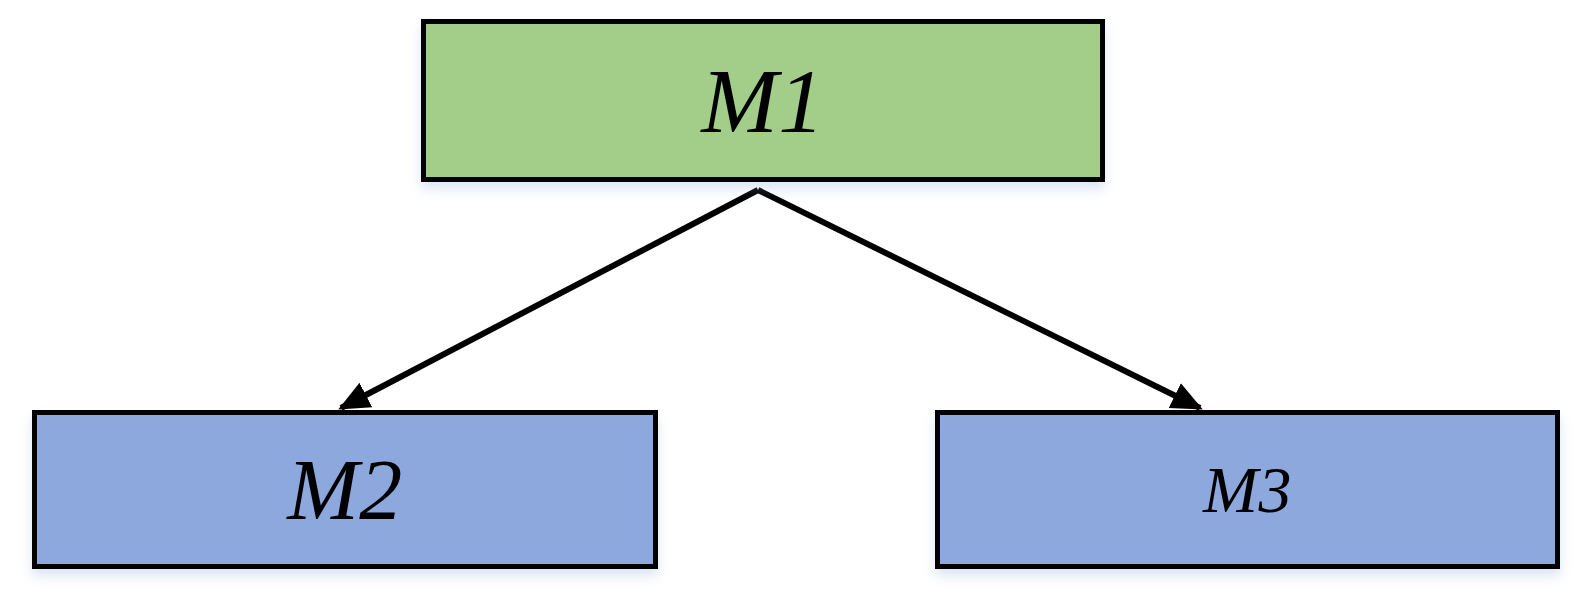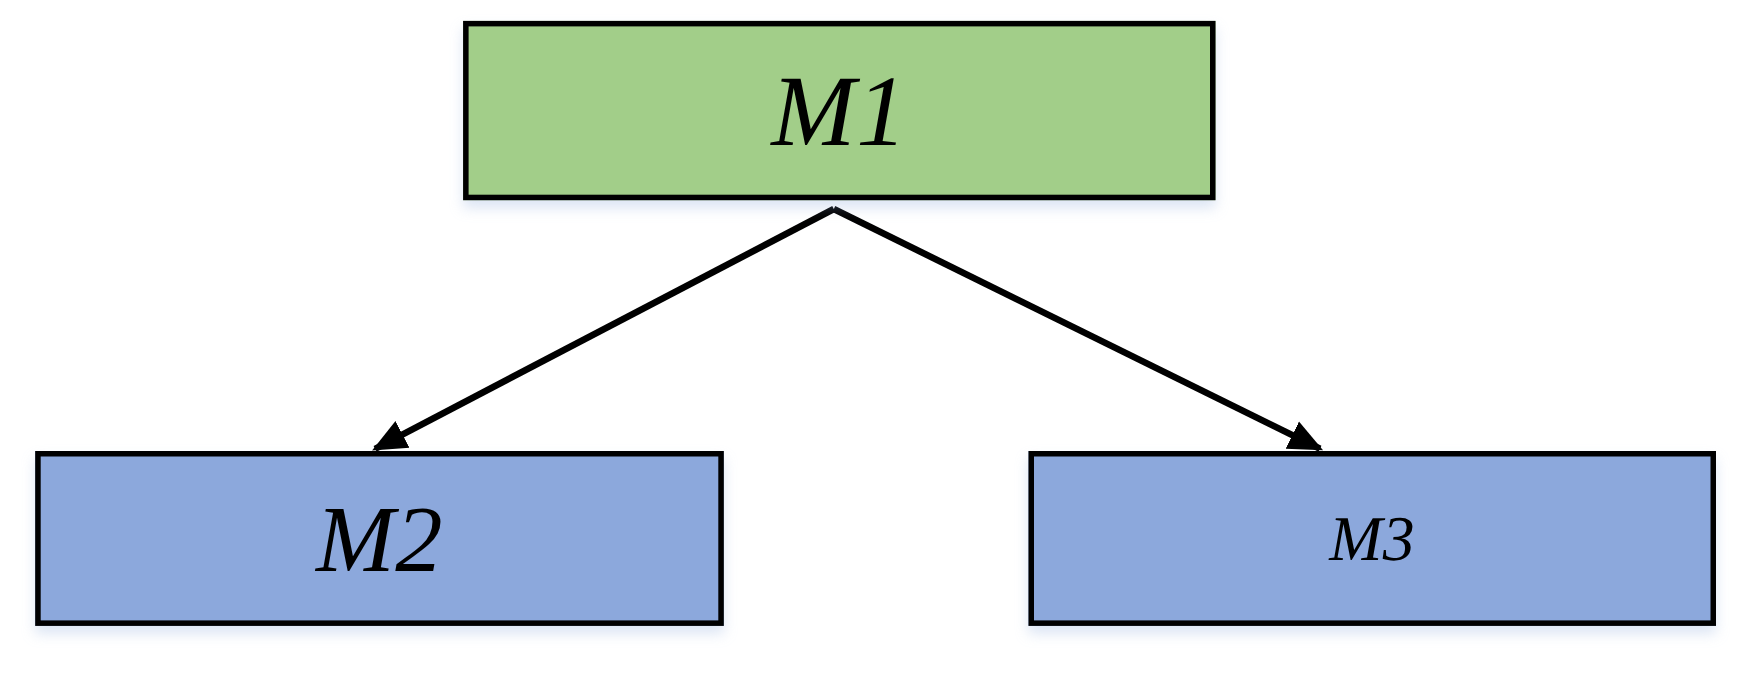--- a/index.html
+++ b/index.html
@@ -54,21 +54,21 @@
     width: 626px;
     height: 159px;
   }
   #node-m2 .node-label { font-size: 86px; }
   #node-m3 {
     left: 935px;
     top: 410px;
     width: 625px;
     height: 159px;
   }
-  #node-m3 .node-label { font-size: 58px; text-align: center; }
+  #node-m3 .node-label { font-size: 66px; text-align: center; }
 </style>
 </head>
 <body>
 
 <div id="canvas">
 
   <svg class="edges" viewBox="0 0 1592 612" xmlns="http://www.w3.org/2000/svg">
     <defs>
       <marker id="arrow-head" viewBox="0 0 10 10" refX="9" refY="5" markerWidth="5.2" markerHeight="5.2" orient="auto-start-reverse" markerUnits="strokeWidth">
         <path d="M 0 0.6 L 10 5 L 0 9.4 z" fill="#000000"></path>

